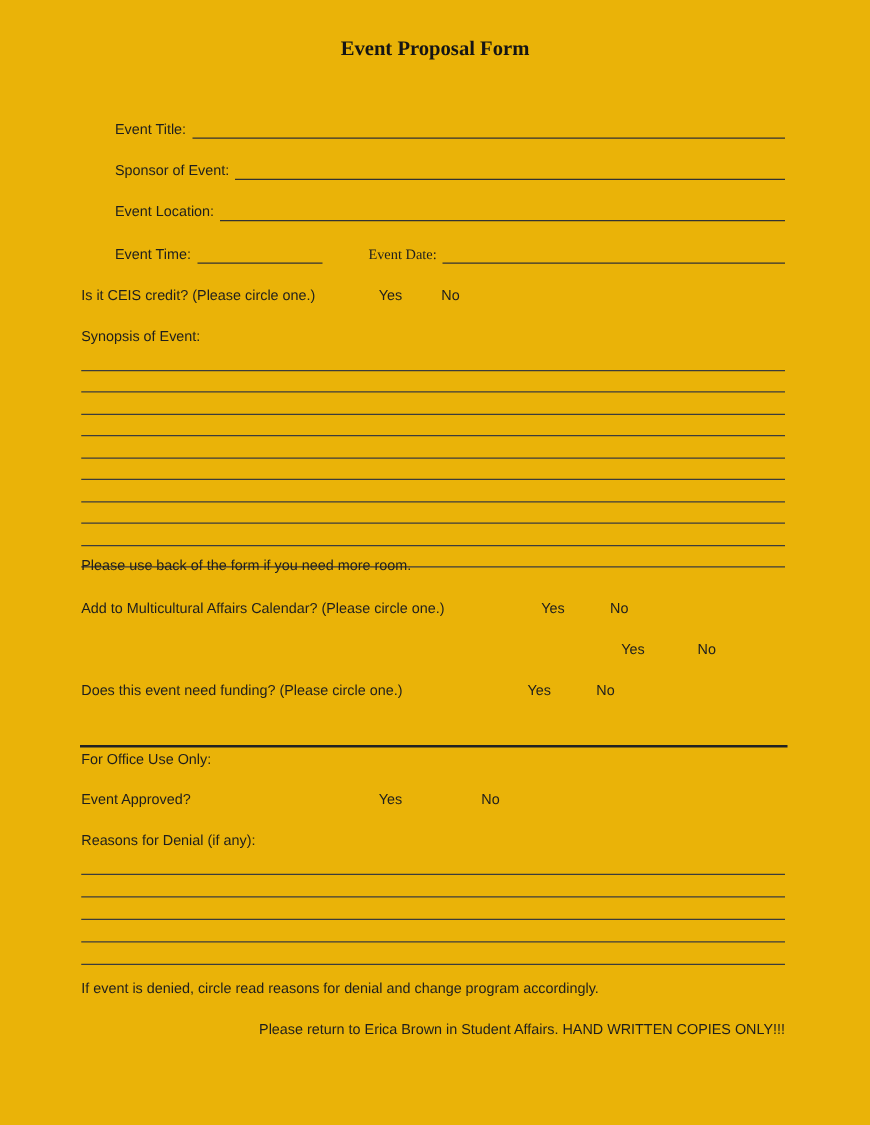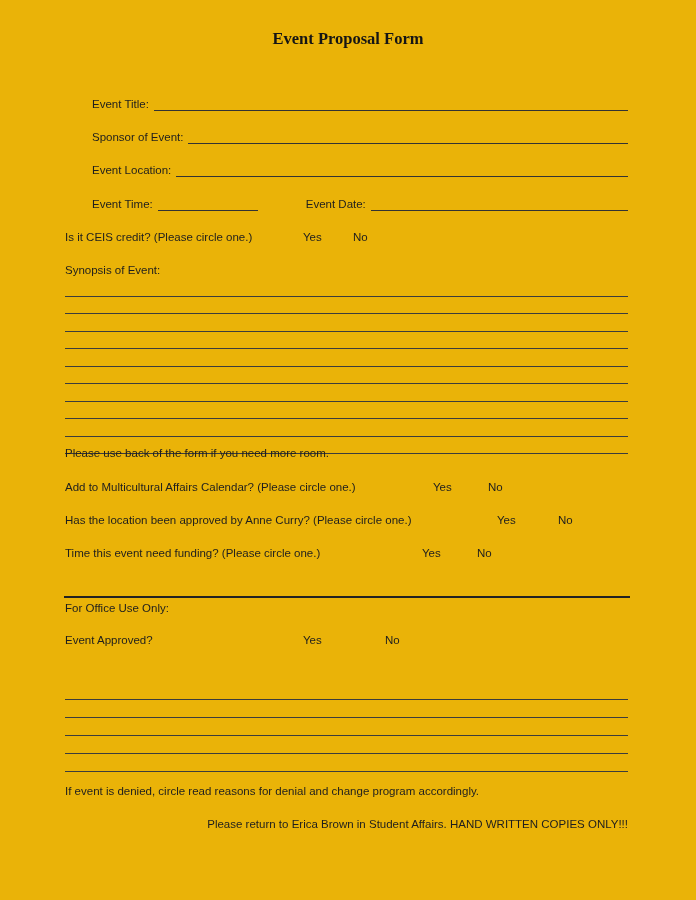--- a/index.html
+++ b/index.html
@@ -26,21 +26,21 @@
   .fill-row{display:flex;align-items:flex-end;}
   .lbl{white-space:nowrap;padding-left:27px;}
   .fill-line{
     flex:1 1 auto;
     border-bottom:1.5px solid #333333;
     height:13px;
     margin-left:5px;
     min-width:20px;
   }
   .fill-fixed{flex:0 0 100px;}
-  .gap{margin-left:21px;}
+  .gap{margin-left:10px;font-family:Liberation Serif, serif;}
   .yn{position:absolute;top:0;text-align:right;}
   .lines{position:absolute;left:65px;width:563px;}
   .blank-line{border-bottom:1.5px solid #3c3c3c;}
   .lines-16 .blank-line{height:16.5px;}
   .lines-17 .blank-line{height:17px;}
   .divider{
     position:absolute;left:64px;width:566px;
     border-top:2.5px solid #222222;
   }
   .center{text-align:right;}
@@ -102,44 +102,46 @@
     <span class="note">Please use back of the form if you need more room.</span>
   </div>
 
   <div class="row" style="top:480px">
     <span>Add to Multicultural Affairs Calendar? (Please circle one.)</span>
     <span class="yn" style="left:368px">Yes</span>
     <span class="yn" style="left:423px">No</span>
   </div>
 
   <div class="row" style="top:513px">
-    <span>Has the location been approved by Anne Curry? (Please circle one.)</span>
     <span class="yn" style="left:432px">Yes</span>
     <span class="yn" style="left:493px">No</span>
   </div>
 
   <div class="row" style="top:546px">
-    <span>Time this event need funding? (Please circle one.)</span>
+    <span>Does this event need funding? (Please circle one.)</span>
     <span class="yn" style="left:357px">Yes</span>
     <span class="yn" style="left:412px">No</span>
   </div>
 
 
   <div class="divider" style="top:596px"></div>
 
   <div class="row" style="top:601px">
     <span>For Office Use Only:</span>
   </div>
 
   <div class="row" style="top:633px">
     <span>Event Approved?</span>
     <span class="yn" style="left:238px">Yes</span>
     <span class="yn" style="left:320px">No</span>
   </div>
 
+  <div class="row" style="top:666px">
+    <span>Reasons for Denial (if any):</span>
+  </div>
 
   <div class="lines lines-17" style="top:682px">
       <div class="blank-line"></div>
       <div class="blank-line"></div>
       <div class="blank-line"></div>
       <div class="blank-line"></div>
       <div class="blank-line"></div>
     </div>
 
   <div class="row" style="top:784px">

